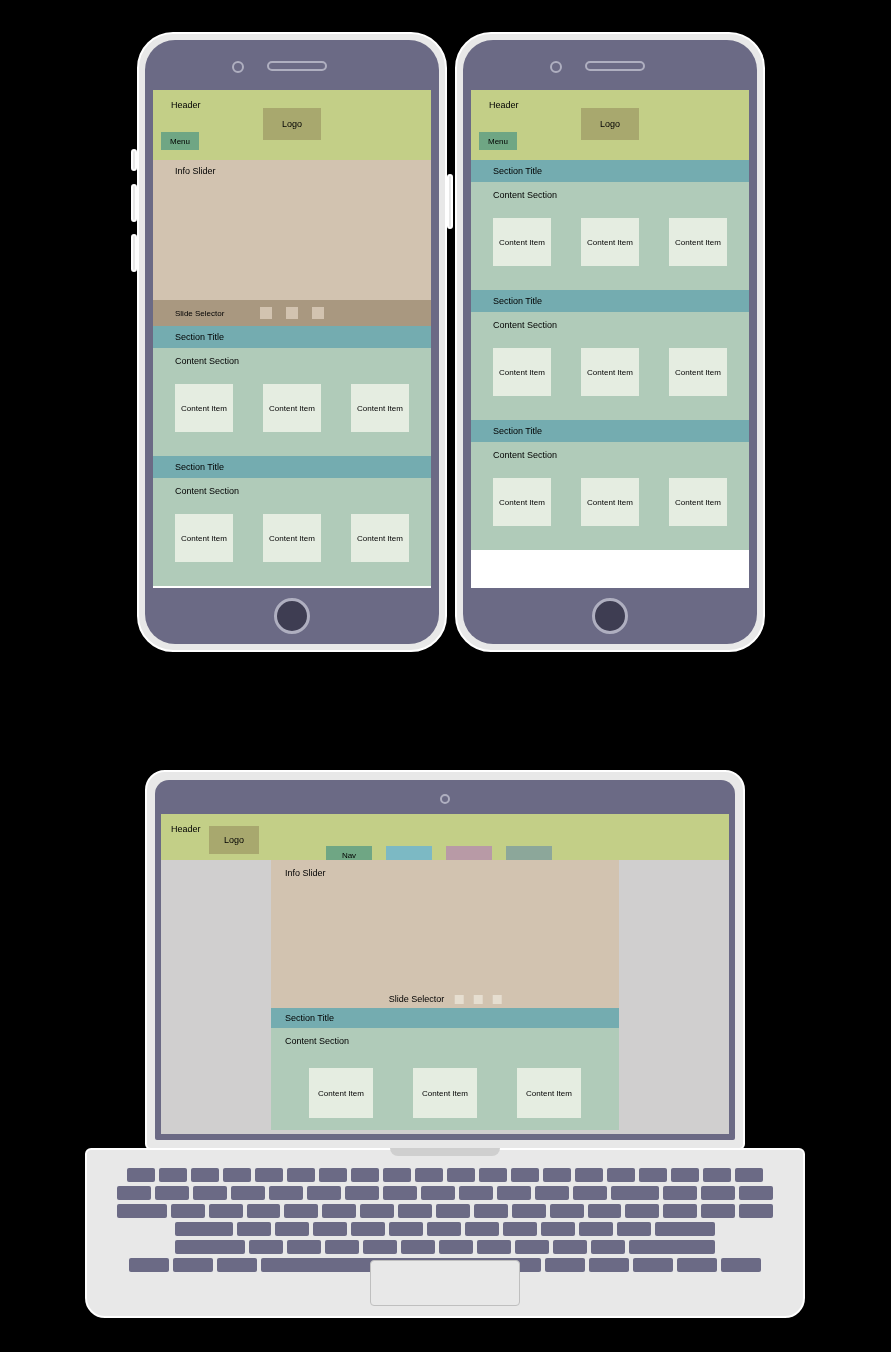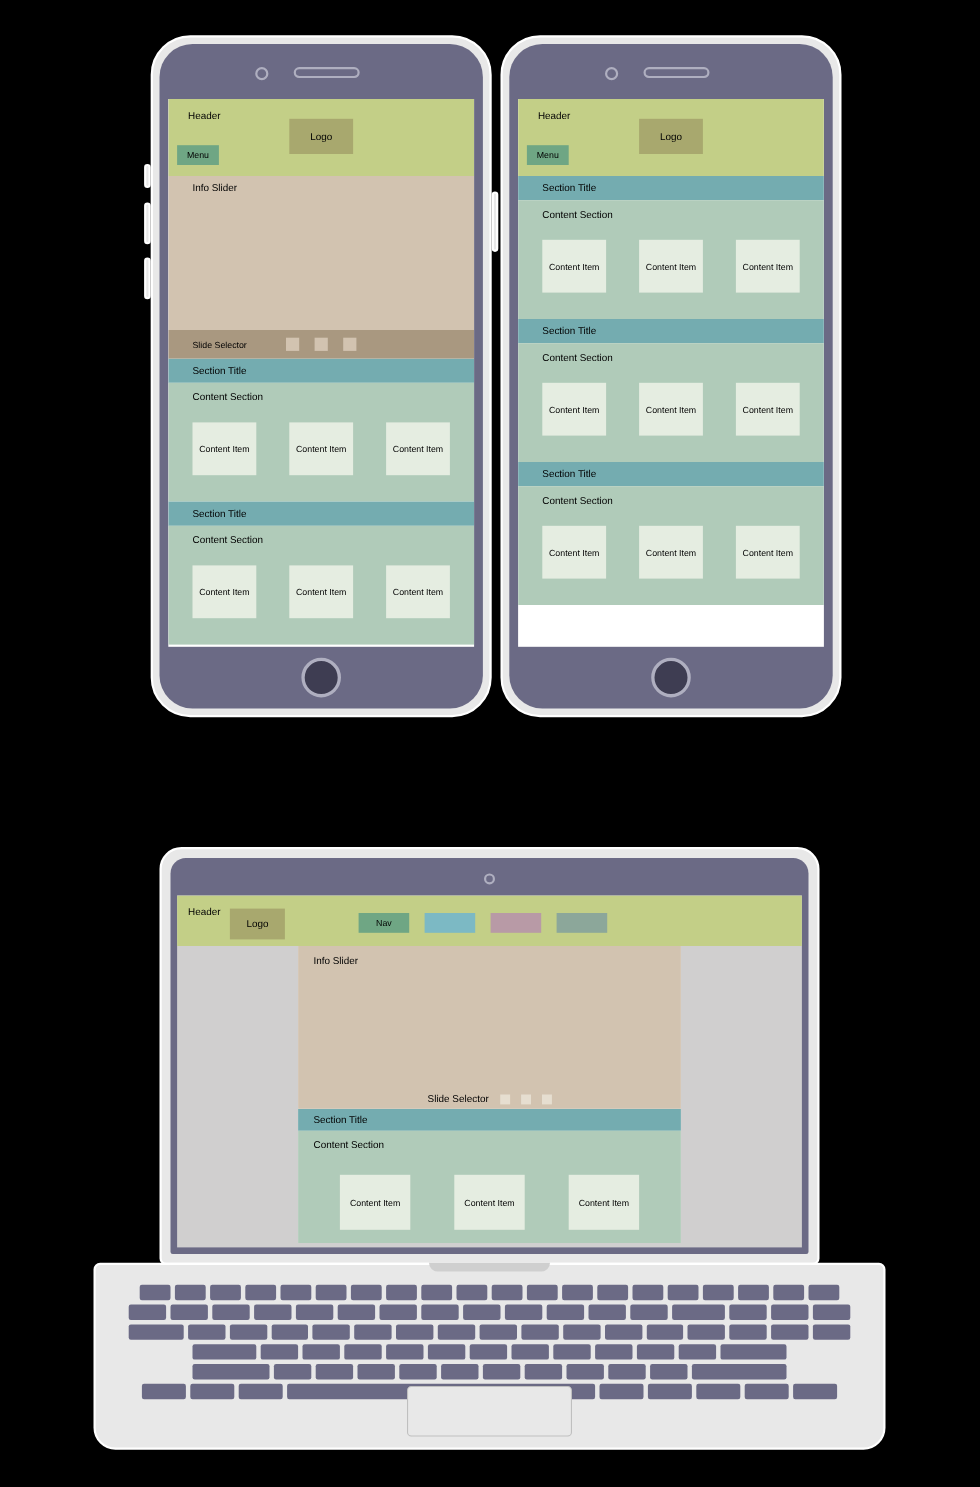--- a/index.html
+++ b/index.html
@@ -263,21 +263,21 @@
   .lap-logo {
     position: absolute;
     left: 48px; top: 12px;
     width: 50px; height: 28px;
     background: #A8A86E;
     display: flex; align-items:center; justify-content:center;
     font-size: 9px;
   }
   .lap-navs {
     position: absolute;
-    left: 165px; top: 16px;
+    left: 165px; top: 32px;
     display: flex;
     gap: 14px;
     align-items: center;
   }
   .lap-nav {
     width: 46px; height: 18px;
     display: flex; align-items:center; justify-content:center;
     font-size: 8px;
   }
   .lap-main {

